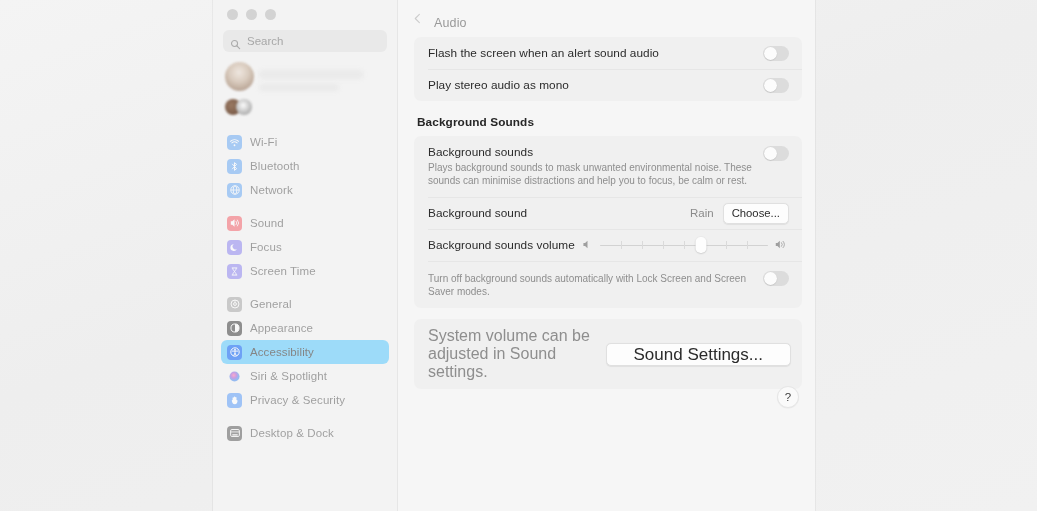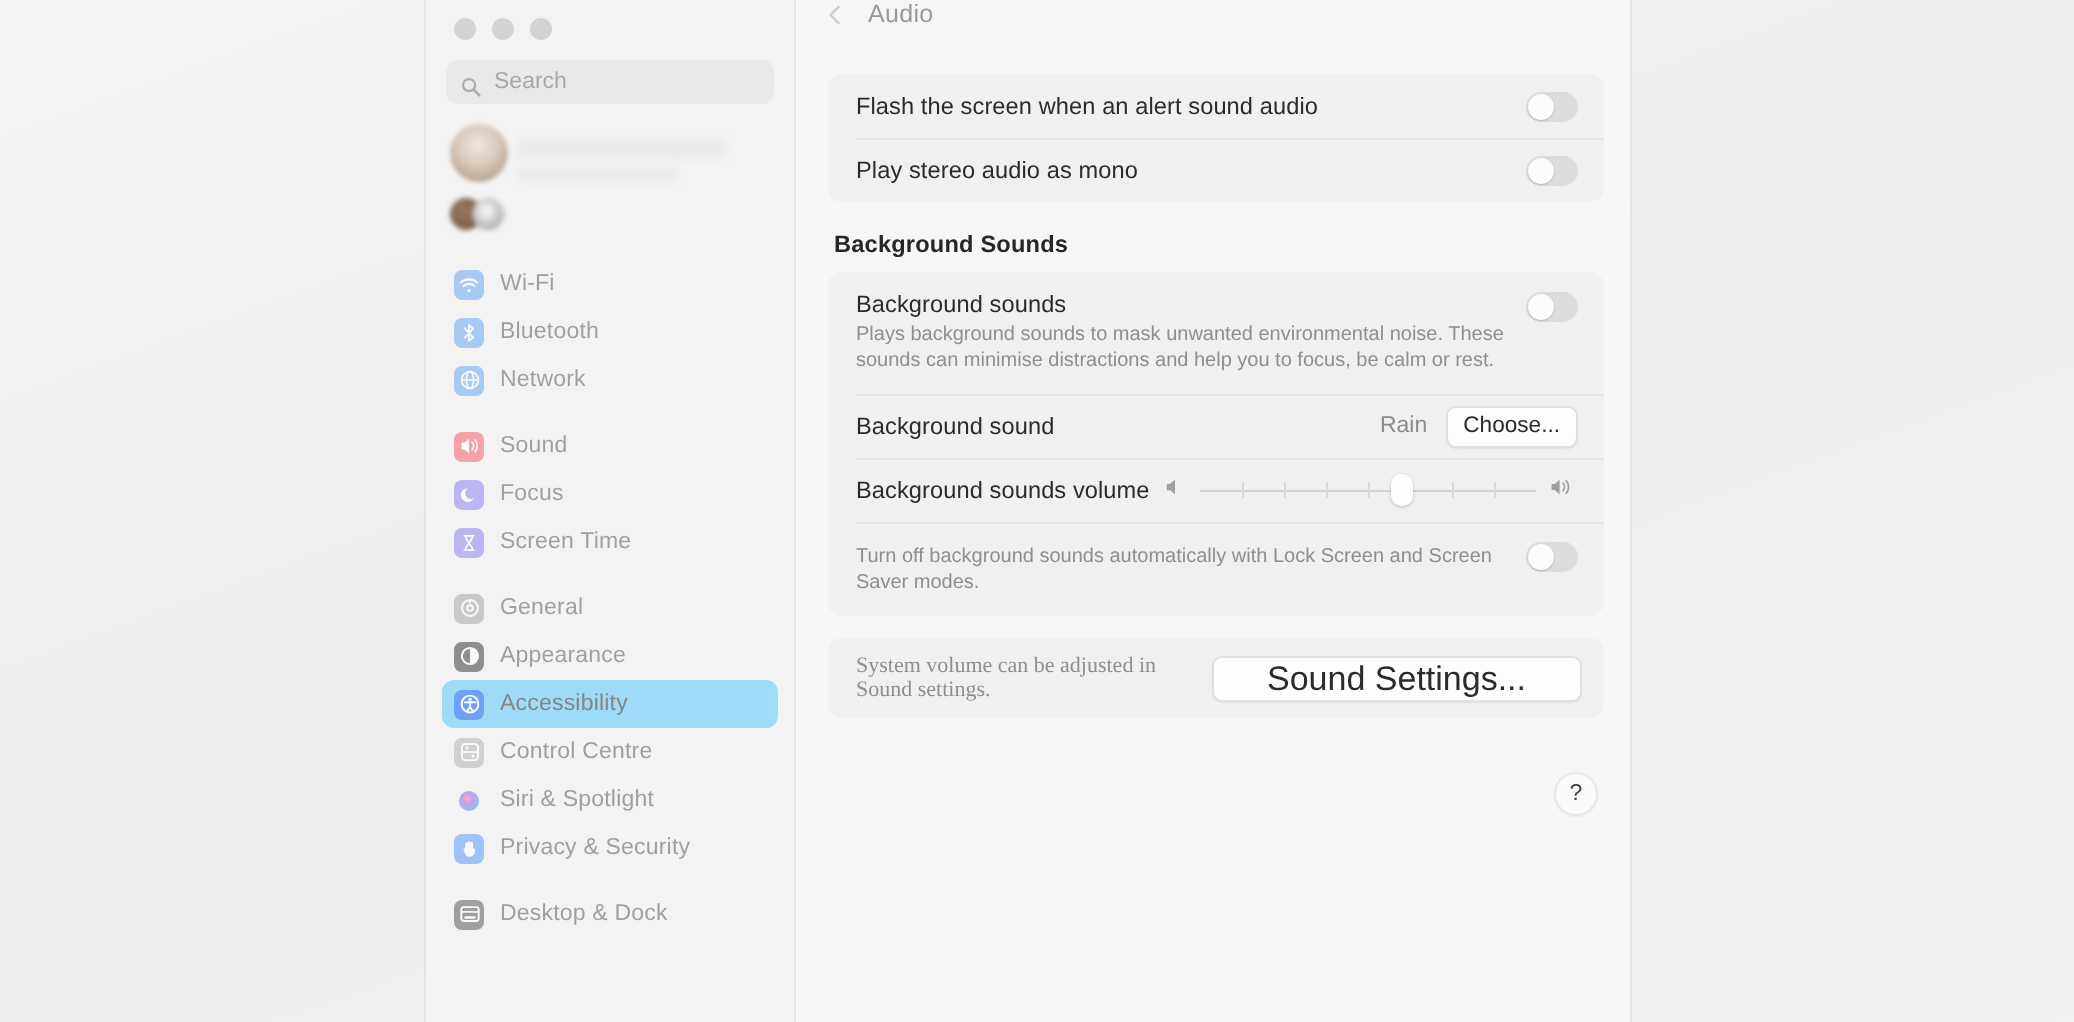--- a/index.html
+++ b/index.html
@@ -176,21 +176,21 @@
     flex: 1 1 auto;
     position: relative;
     background: #f6f6f6;
     padding: 0;
     box-sizing: border-box;
     overflow: hidden;
   }
 
   .detail-header {
     display: flex;
-    align-items: flex-start;
+    align-items: flex-end;
     height: 30px;
     padding: 0 0 0 10px;
     box-sizing: border-box;
   }
   .back-btn {
     width: 18px;
     height: 20px;
     display: flex;
     align-items: center;
     justify-content: center;
@@ -330,24 +330,23 @@
   .footer-card {
     margin-top: 11px;
     background: #f0f0f0;
     border-radius: 7px;
     display: flex;
     align-items: center;
     padding: 8px 11px 8px 14px;
     box-sizing: border-box;
   }
   .footer-note {
-    font-size: 11px;
+    font-size: 16px;
     color: #8e8e8e;
     flex: 1 1 auto;
-    font-family: Liberation Serif, serif;
   }
   .btn-strong {
     font-size: 17px;
     padding: 4px 27px;
   }
 
   .help-btn {
     position: absolute;
     right: 16px;
     top: 386px;
@@ -488,31 +487,20 @@
           </div>
           <div class="nav-item selected">
             <span class="nav-icon" style="background: rgb(59, 130, 246);">
               <svg viewBox="0 0 16 16" width="12" height="12">
                 <circle cx="8" cy="8" r="5.6" fill="none" stroke="#fff" stroke-width="1.3"></circle>
                 <circle cx="8" cy="4.9" r="1.15" fill="#fff"></circle>
                 <path d="M4.4 6.8 H11.6 M8 6.8 V10 M8 10 L6.2 12.6 M8 10 L9.8 12.6" stroke="#fff" stroke-width="1.25" stroke-linecap="round" fill="none"></path>
               </svg>
             </span>
             <span class="nav-label">Accessibility</span>
-          </div>
-          <div class="nav-item">
-            <span class="nav-icon" style="background: rgb(181, 181, 181);">
-              <svg viewBox="0 0 16 16" width="12" height="12">
-                <rect x="2.6" y="2.6" width="10.8" height="10.8" rx="2.4" fill="none" stroke="#fff" stroke-width="1.3"></rect>
-                <line x1="2.6" y1="8" x2="13.4" y2="8" stroke="#fff" stroke-width="1.2"></line>
-                <circle cx="6" cy="5.3" r="1" fill="#fff"></circle>
-                <circle cx="10" cy="10.7" r="1" fill="#fff"></circle>
-              </svg>
-            </span>
-            <span class="nav-label">Control Centre</span>
           </div>
           <div class="nav-item">
             <span class="nav-icon" style="background: transparent;">
               <svg viewBox="0 0 16 16" width="13" height="13">
                 <defs>
                   <radialGradient id="sg" cx="42%" cy="38%">
                     <stop offset="0%" stop-color="#ff6fae"></stop>
                     <stop offset="55%" stop-color="#a45bd6"></stop>
                     <stop offset="100%" stop-color="#4a8df0"></stop>
                   </radialGradient>

